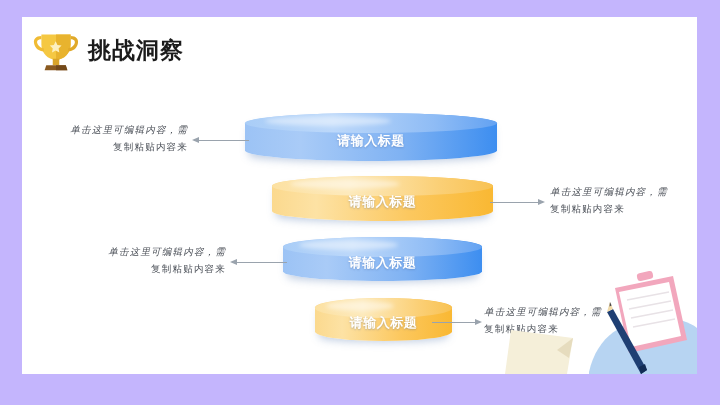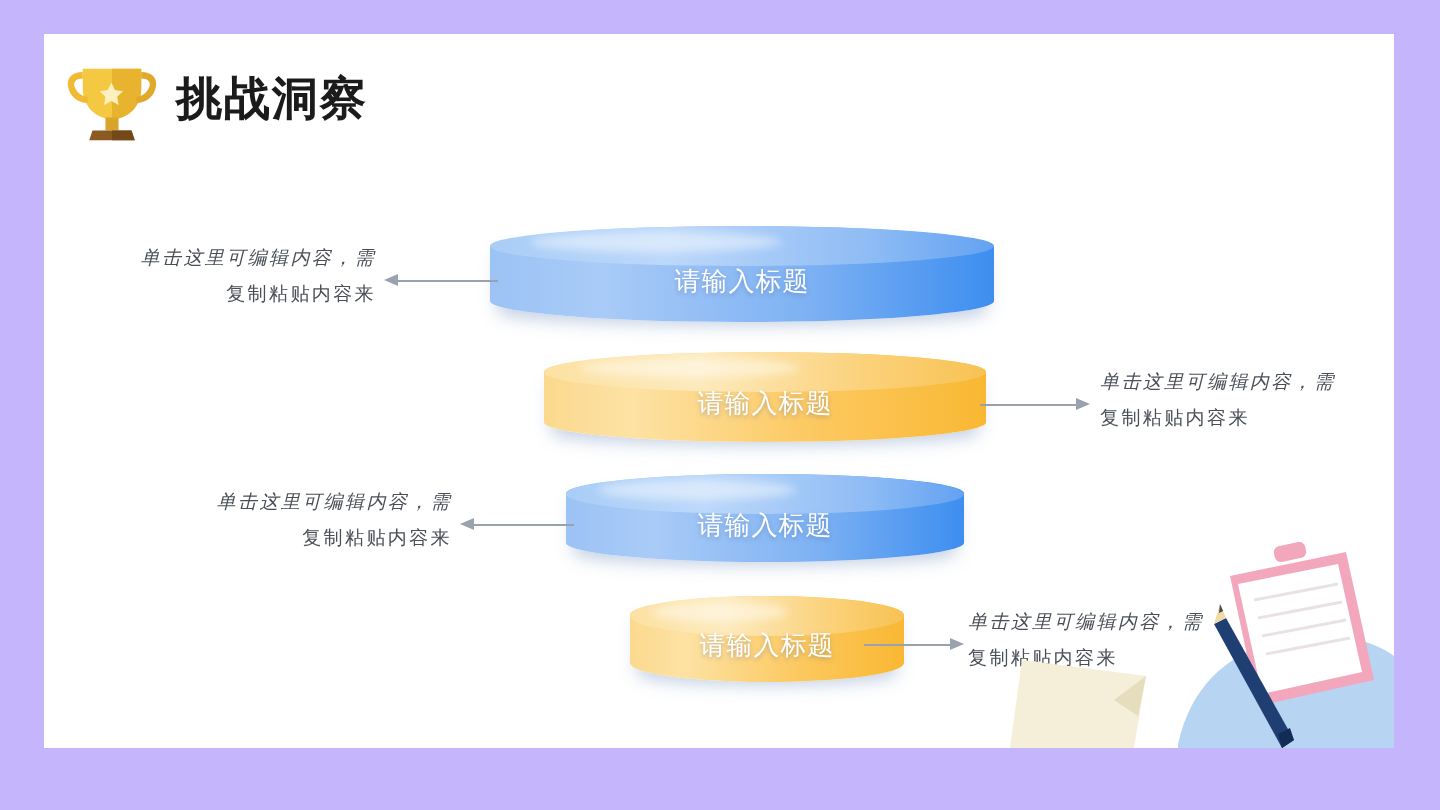--- a/index.html
+++ b/index.html
@@ -82,21 +82,21 @@
     border-radius: 50%;
     background: rgba(255,255,255,.45);
     filter: blur(2px);
   }
   .cyl-label {
     position: relative;
     z-index: 4;
     color: #ffffff;
     font-family: "DejaVu Sans", "Liberation Sans", sans-serif;
     font-size: 13px;
-    font-weight: normal;
+    font-weight: bold;
     letter-spacing: .5px;
     text-shadow: 0 1px 2px rgba(60,90,150,.35);
     margin-top: 7px;
   }
 
   
   .cyl.blue {
     background: linear-gradient(to right, #9cc3f5 0%, #a9cbf7 22%, #7fb2f3 62%, #3d8ef0 100%);
   }
   .cyl.blue .cap {

